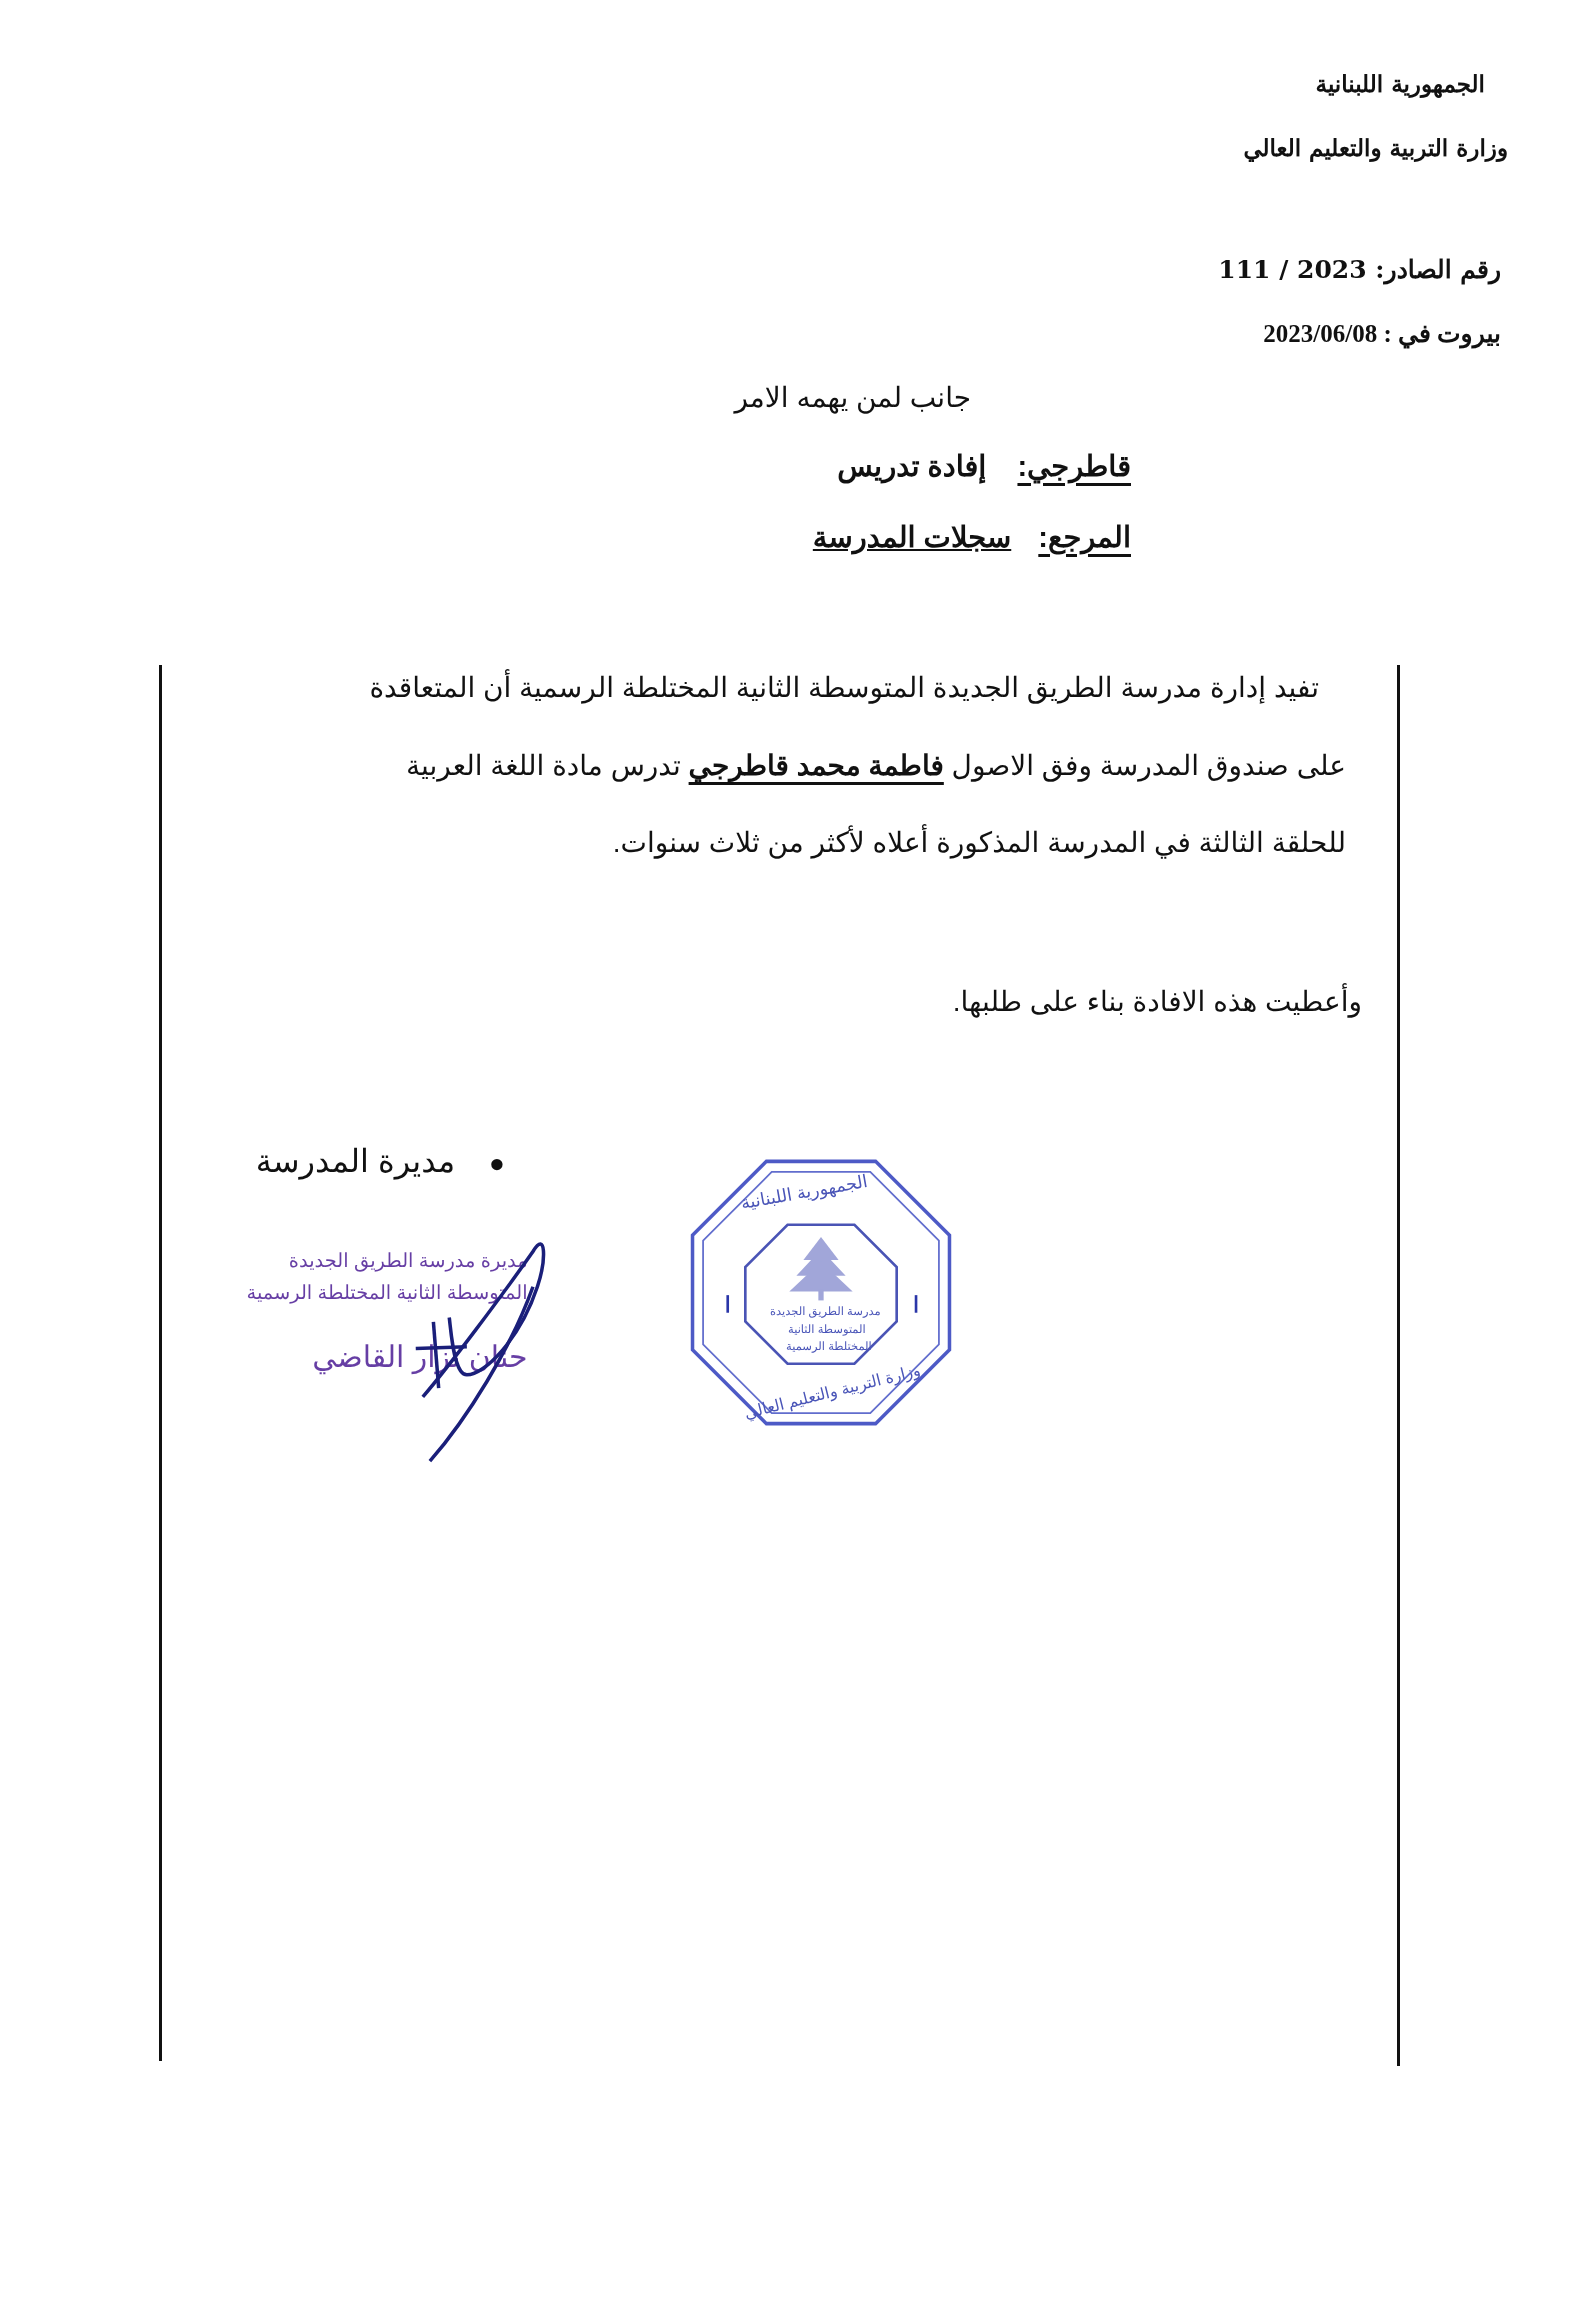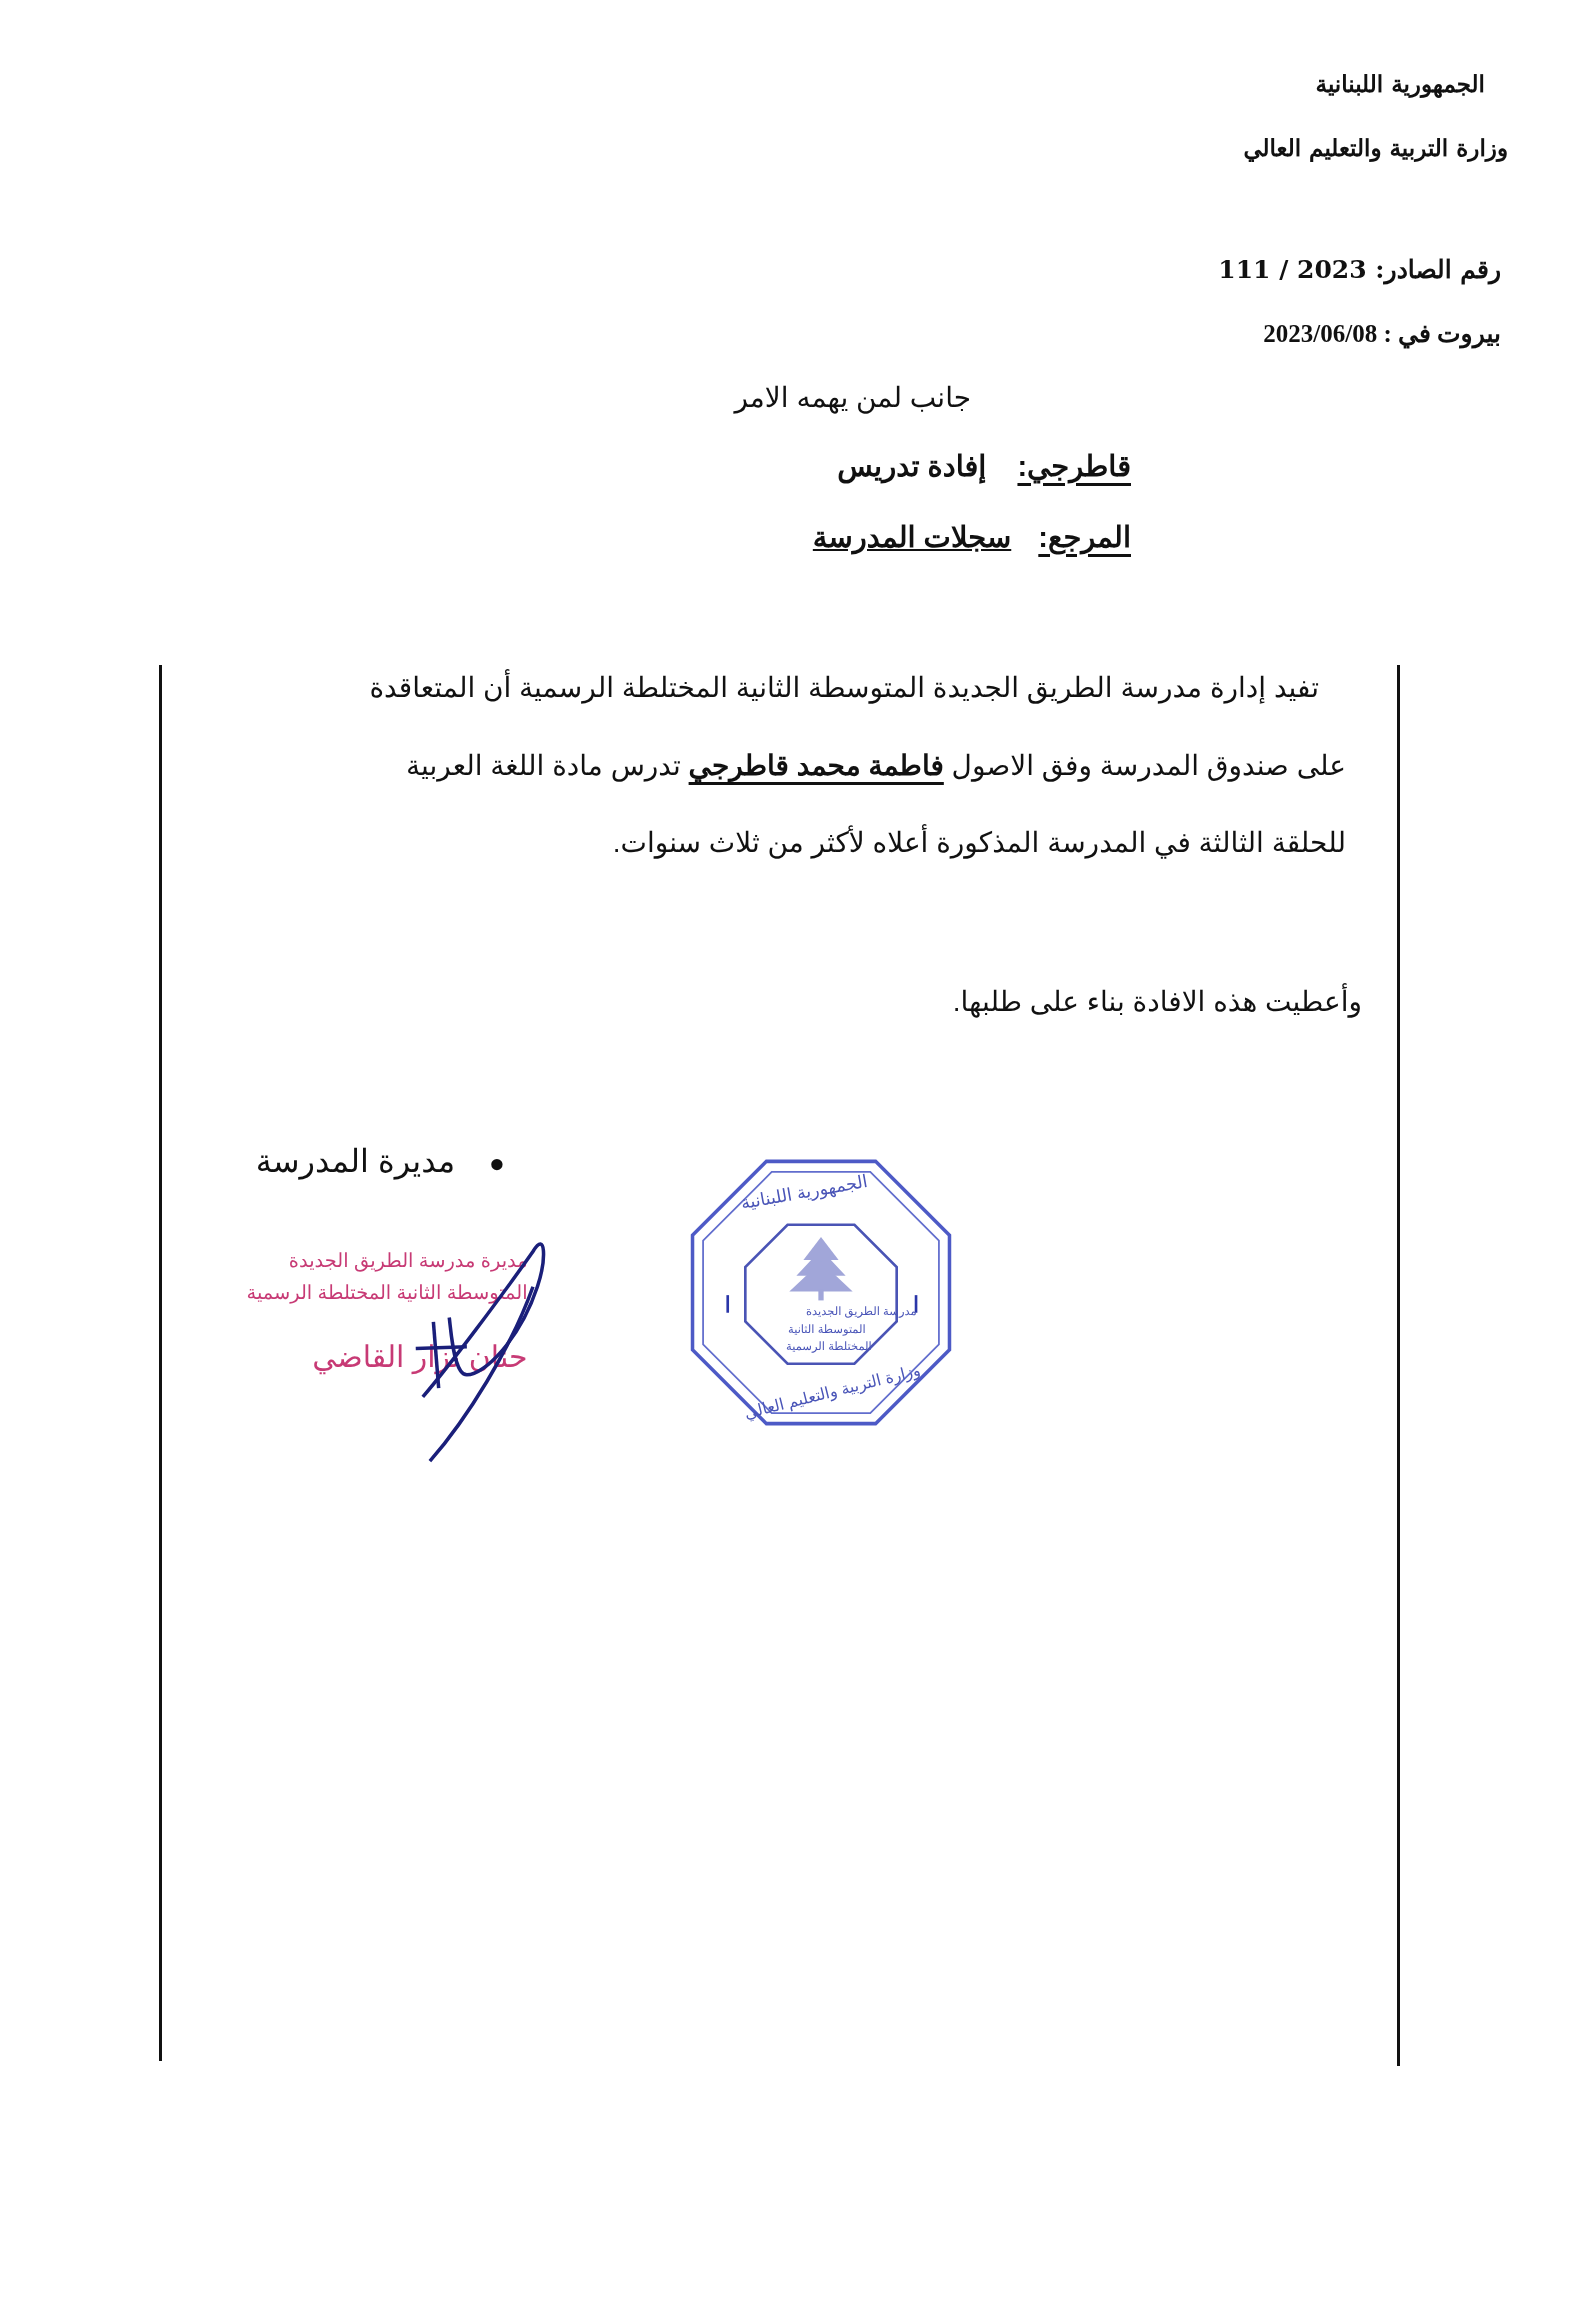--- a/index.html
+++ b/index.html
@@ -29,21 +29,21 @@
   #para-line1 { right: 270px; top: 671px; }
   #para-line2 { right: 243px; top: 749px; margin-left: 32px; }
   #para-line3 { right: 243px; top: 826px; }
   .name-strong { font-weight: bold; text-decoration: underline; text-decoration-thickness: 2.6px; text-underline-offset: 7px; }
   #closing-line { right: 227px; top: 985px; }
 
   #signatory { right: 1084px; top: 1142px; font-family: "Liberation Sans", sans-serif; font-size: 32px; }
   #signatory .bullet { font-size: 26.4px; margin-left: 25px; }
 
   #stamp-box { position: absolute; left: 254px; top: 1233px; width: 300px; height: 229px; }
-  .stamp-text { position: absolute; direction: rtl; white-space: nowrap; color: #be185d; font-family: "Liberation Sans", sans-serif; opacity: .85; }
+  .stamp-text { position: absolute; direction: rtl; white-space: nowrap; color: #4c1d95; font-family: "Liberation Sans", sans-serif; opacity: .85; }
   #stamp-line1 { right: 26.4px; top: 16px; font-size: 19.4px; }
   #stamp-line2 { right: 26.4px; top: 48px; font-size: 19.4px; }
   #stamp-line3 { right: 26.4px; top: 106px; font-size: 30px; letter-spacing: 1.8px; }
   #signature { position: absolute; left: 414px; top: 1225px; width: 141px; height: 238px; }
 
   #seal { position: absolute; left: 689px; top: 1156px; width: 264px; height: 273px; }
   .seal-text { position: absolute; direction: rtl; white-space: nowrap; color: #4a55b8; font-family: "Liberation Sans", sans-serif; font-size: 11.5px; }
 </style>
 </head>
 <body>
@@ -110,17 +110,17 @@
     <line x1="258" y1="158" x2="258" y2="178" stroke="#2a36a8" stroke-width="3"></line>
     <g fill="#8a90d0" opacity=".8">
       <polygon points="150,92 130,118 170,118"></polygon>
       <polygon points="150,106 122,136 178,136"></polygon>
       <polygon points="150,120 114,154 186,154"></polygon>
       <rect x="147" y="152" width="6" height="12"></rect>
     </g>
   </svg>
   <div class="seal-text" style="left:51px; top:26.4px; font-size:17.6px; transform: rotate(-10deg);">الجمهورية اللبنانية</div>
   <div class="seal-text" style="left:53px; top:226px; font-size:16px; transform: rotate(-14deg);">وزارة التربية والتعليم العالي</div>
-  <div class="seal-text" style="left:81px; top:148px;margin-left:36px;">مدرسة الطريق الجديدة</div>
+  <div class="seal-text" style="left:81px; top:148px;">مدرسة الطريق الجديدة</div>
   <div class="seal-text" style="left:99px; top:166px;">المتوسطة الثانية</div>
   <div class="seal-text" style="left:97px; top:183px;">المختلطة الرسمية</div>
 </div>
 
 
 </body></html>

